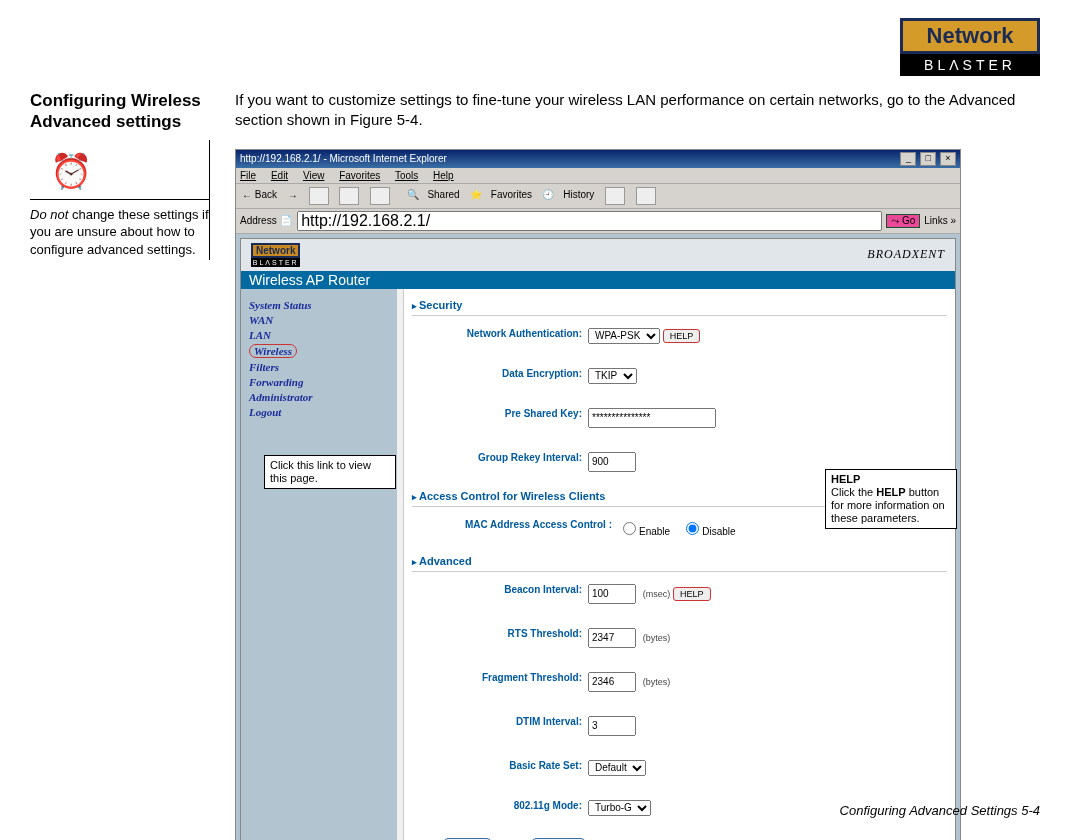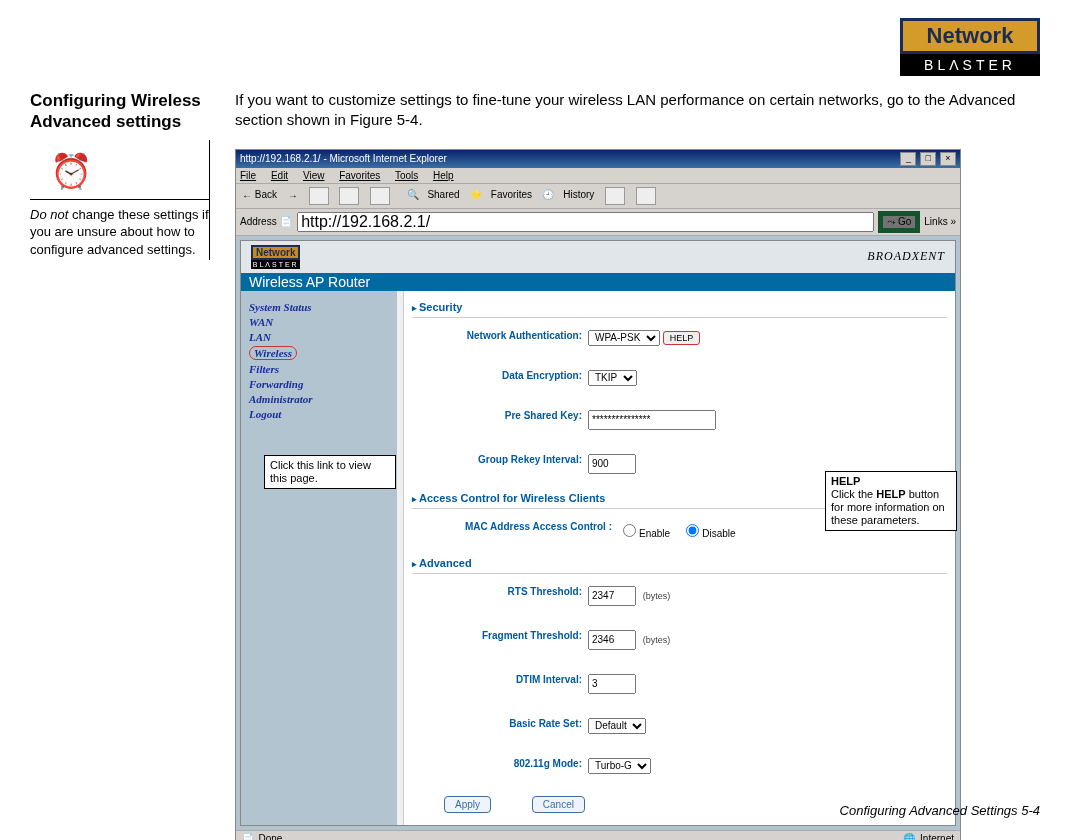--- a/index.html
+++ b/index.html
@@ -130,22 +130,22 @@
     border-bottom: 1px solid #aaa;
   }
   .addressbar input {
     flex: 1;
     font-size: 16px;
     height: 16px;
     padding: 0 2px;
   }
   .go-btn {
     font-size: 10px;
-    border: 5px solid #14532d;
-    background: #737373;
+    border: 1px solid #14532d;
+    background: #ec4899;
     padding: 0 4px;
   }
   .content {
     background: #b2c4d0;
     padding: 4px;
   }
   .router-frame {
     border: 1px solid #888;
     background: #f0f0f0;
   }
@@ -357,20 +357,28 @@
                     <input type="radio" name="mac" style=""><span>Enable</span>
                     &nbsp;&nbsp;
                     <input type="radio" name="mac" checked="" style=""><span>Disable</span>
                   </div>
                 </div>
               </div>
 
               <div class="section-title">Advanced</div>
               <div class="form-table">
                 <div class="form-row">
+                  <div class="form-label">Beacon Interval:</div>
+                  <div class="form-ctrl">
+                    <input type="text" style="width: 40px;" value="100">
+                    <span class="unit">(msec)</span>
+                    <button class="help-btn">HELP</button>
+                  </div>
+                </div>
+                <div class="form-row">
                   <div class="form-label">RTS Threshold:</div>
                   <div class="form-ctrl">
                     <input type="text" style="width: 40px;" value="2347">
                     <span class="unit">(bytes)</span>
                   </div>
                 </div>
                 <div class="form-row">
                   <div class="form-label">Fragment Threshold:</div>
                   <div class="form-ctrl">
                     <input type="text" style="width: 40px;" value="2346">

